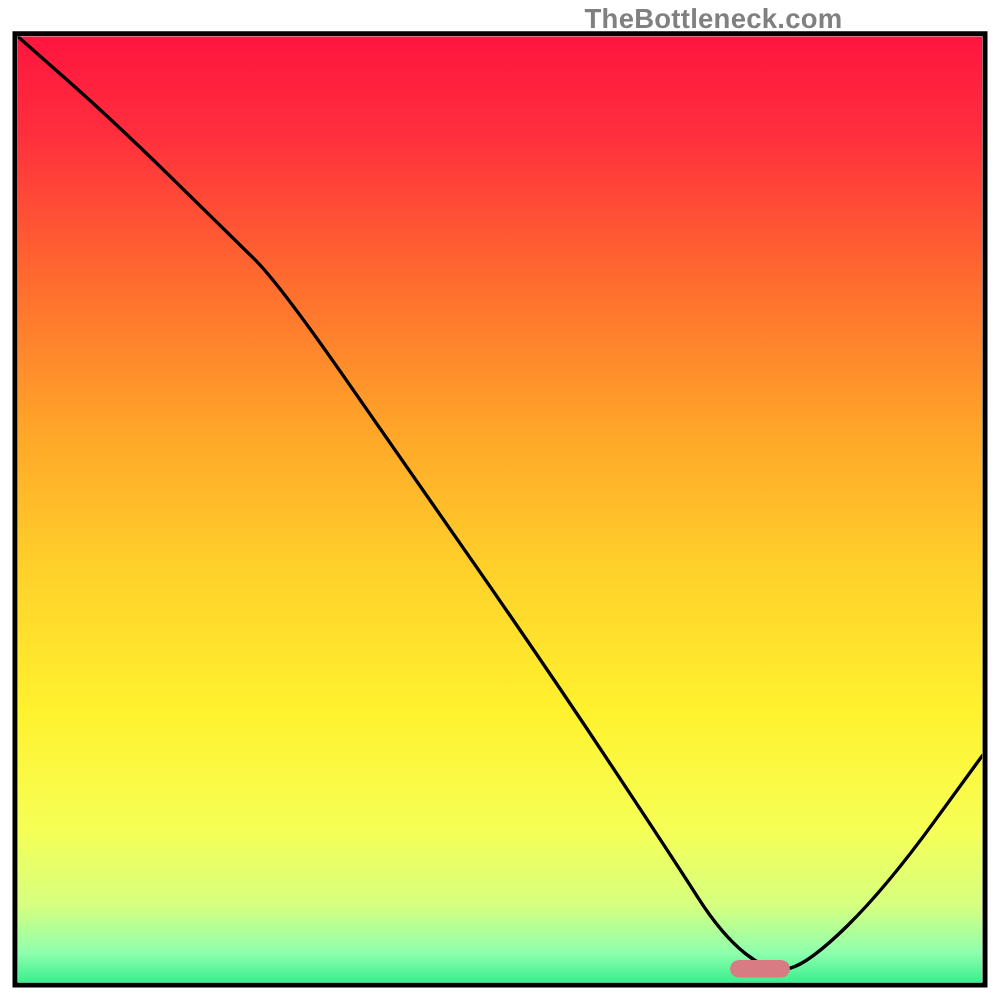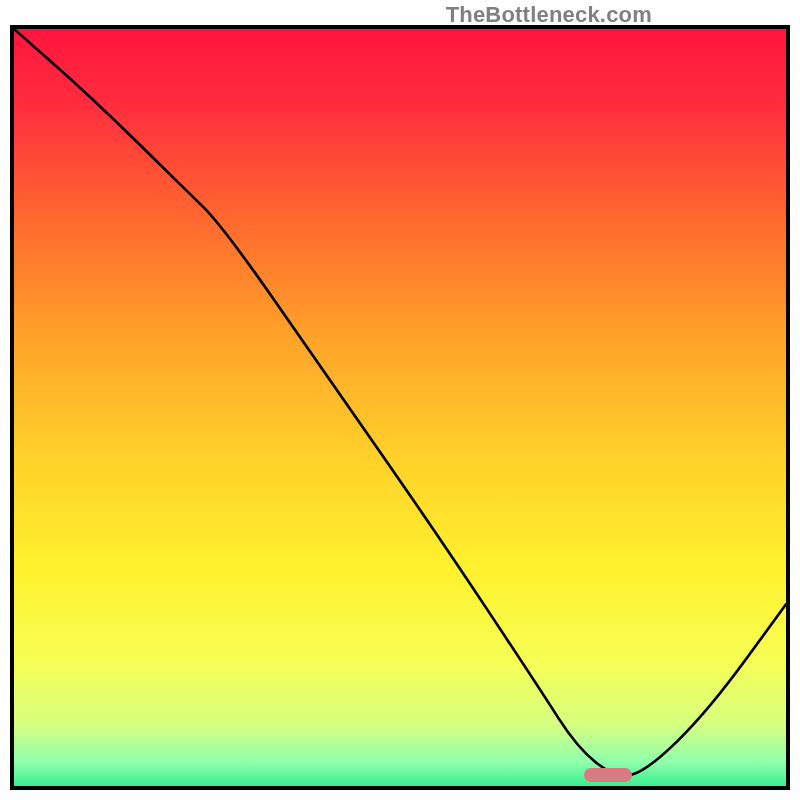--- a/index.html
+++ b/index.html
@@ -7,20 +7,21 @@
     padding: 0;
     width: 800px;
     height: 800px;
     background: #ffffff;
     font-family: Arial, Helvetica, sans-serif;
   }
   .container {
     position: relative;
     width: 662px;
     height: 800px;
+    padding-left: 22px;
   }
   .watermark {
     position: absolute;
     top: 2px;
     right: 10px;
     font-size: 22px;
     font-weight: 600;
     color: #808080;
     letter-spacing: 0.2px;
     z-index: 10;

